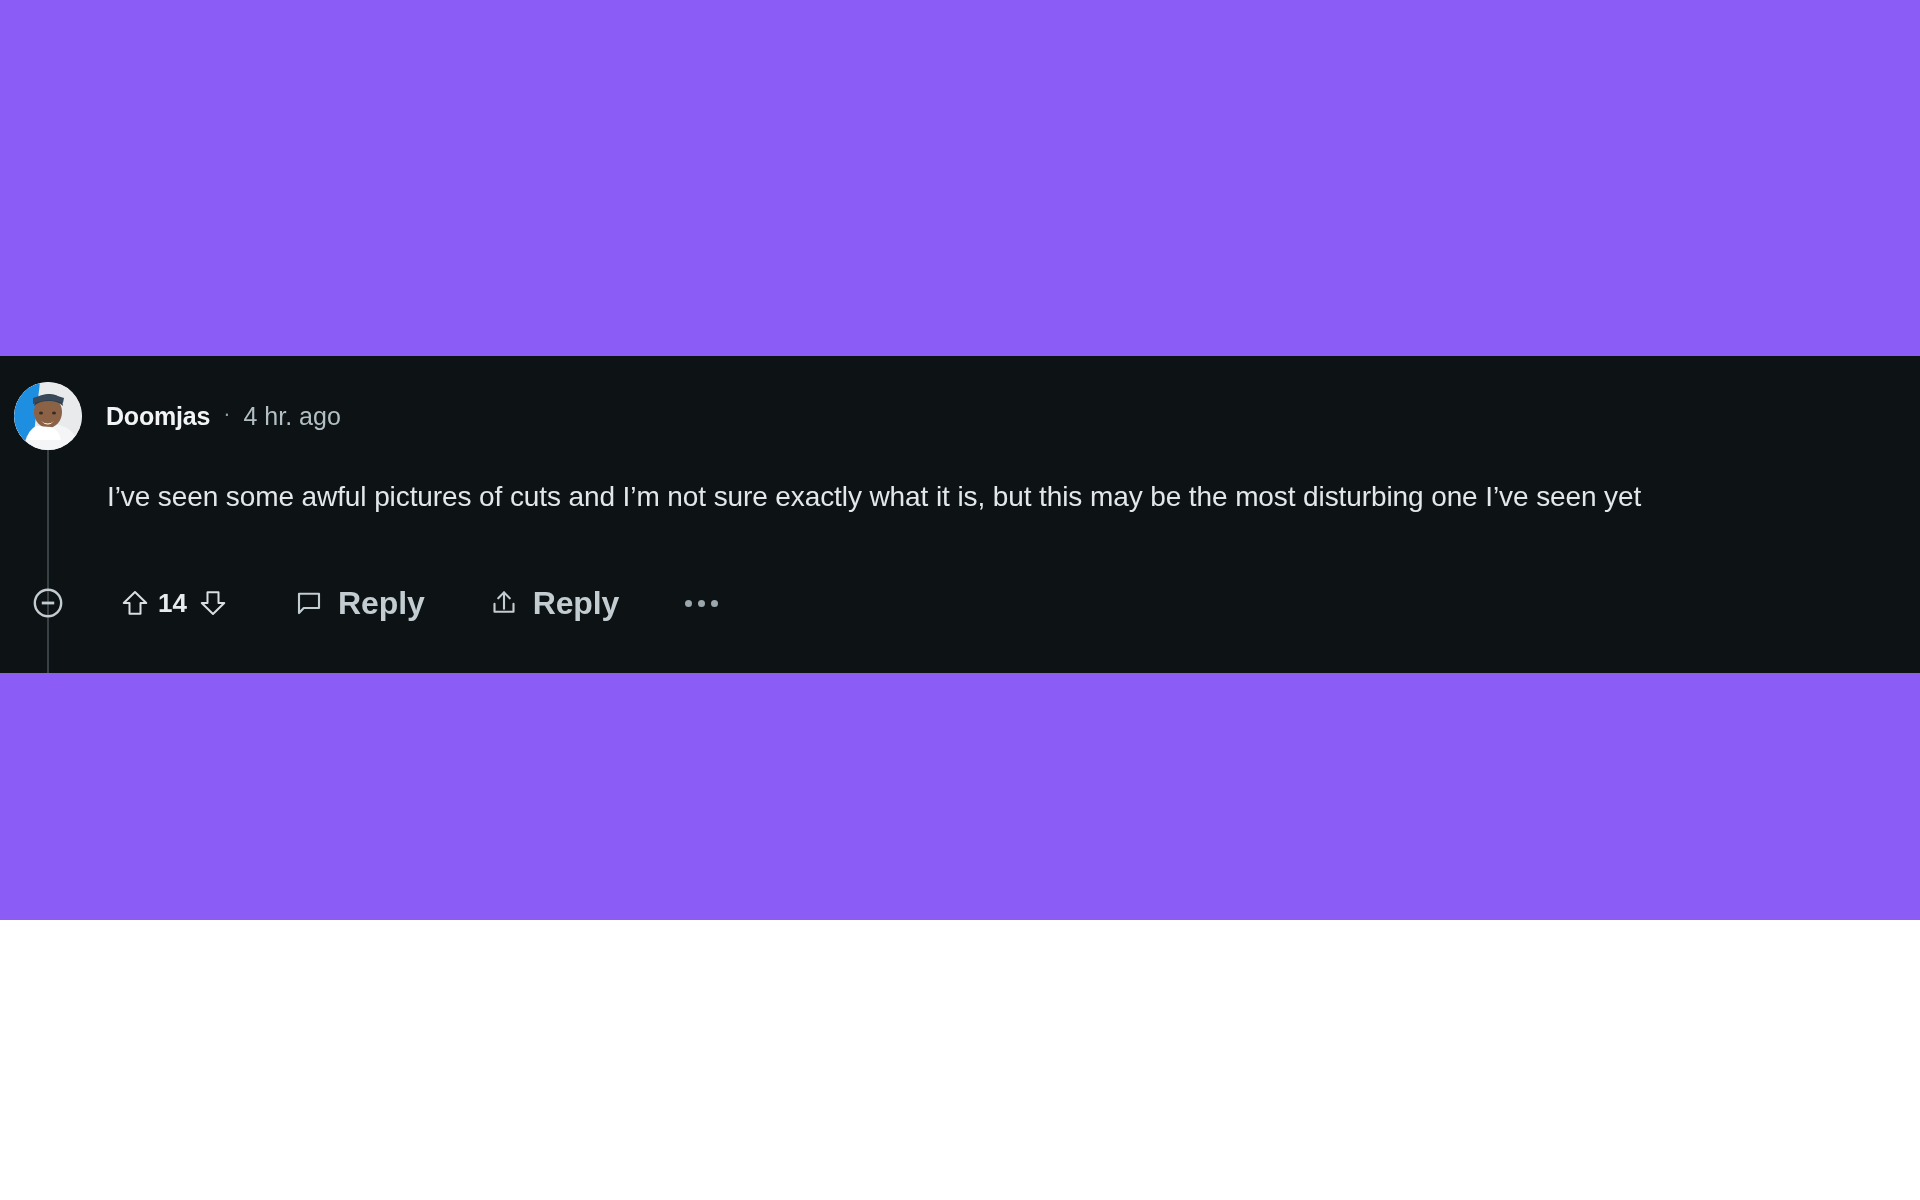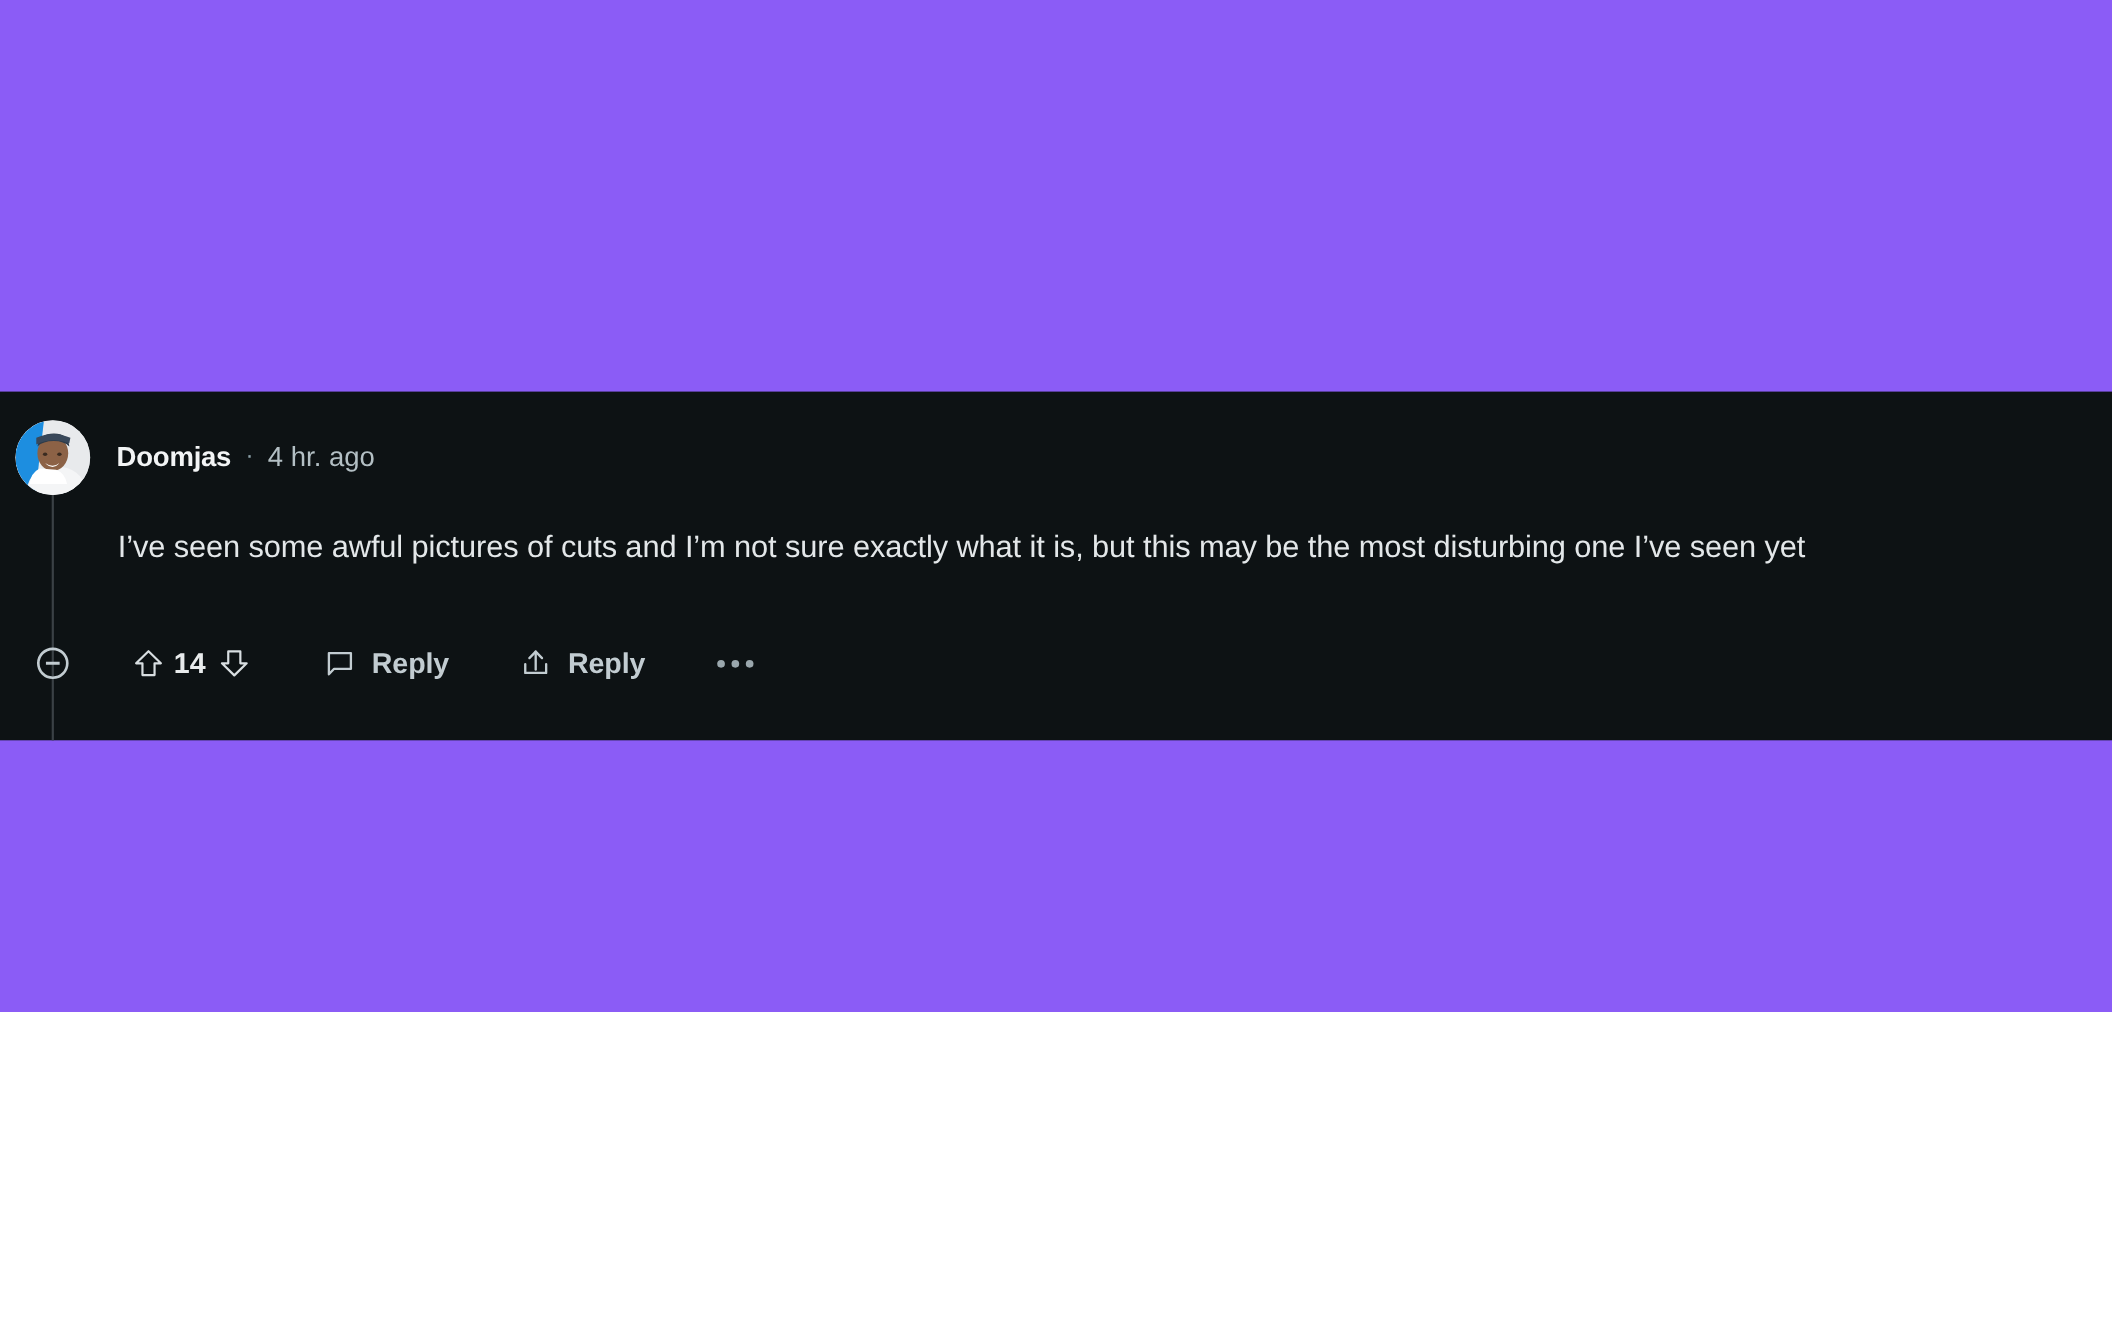--- a/index.html
+++ b/index.html
@@ -145,21 +145,21 @@
   }
 
   .action-btn {
     display: flex;
     align-items: center;
     cursor: pointer;
     flex: 0 0 auto;
   }
   .action-btn .label {
     color: #c2ccd1;
-    font-size: 26px;
+    font-size: 32px;
     font-weight: bold;
     margin-left: 14px;
     letter-spacing: -0.1px;
   }
   .reply-btn { margin-left: 62px; }
   .share-btn { margin-left: 64px; }
 
   .more-btn {
     margin-left: 60px;
     display: flex;

